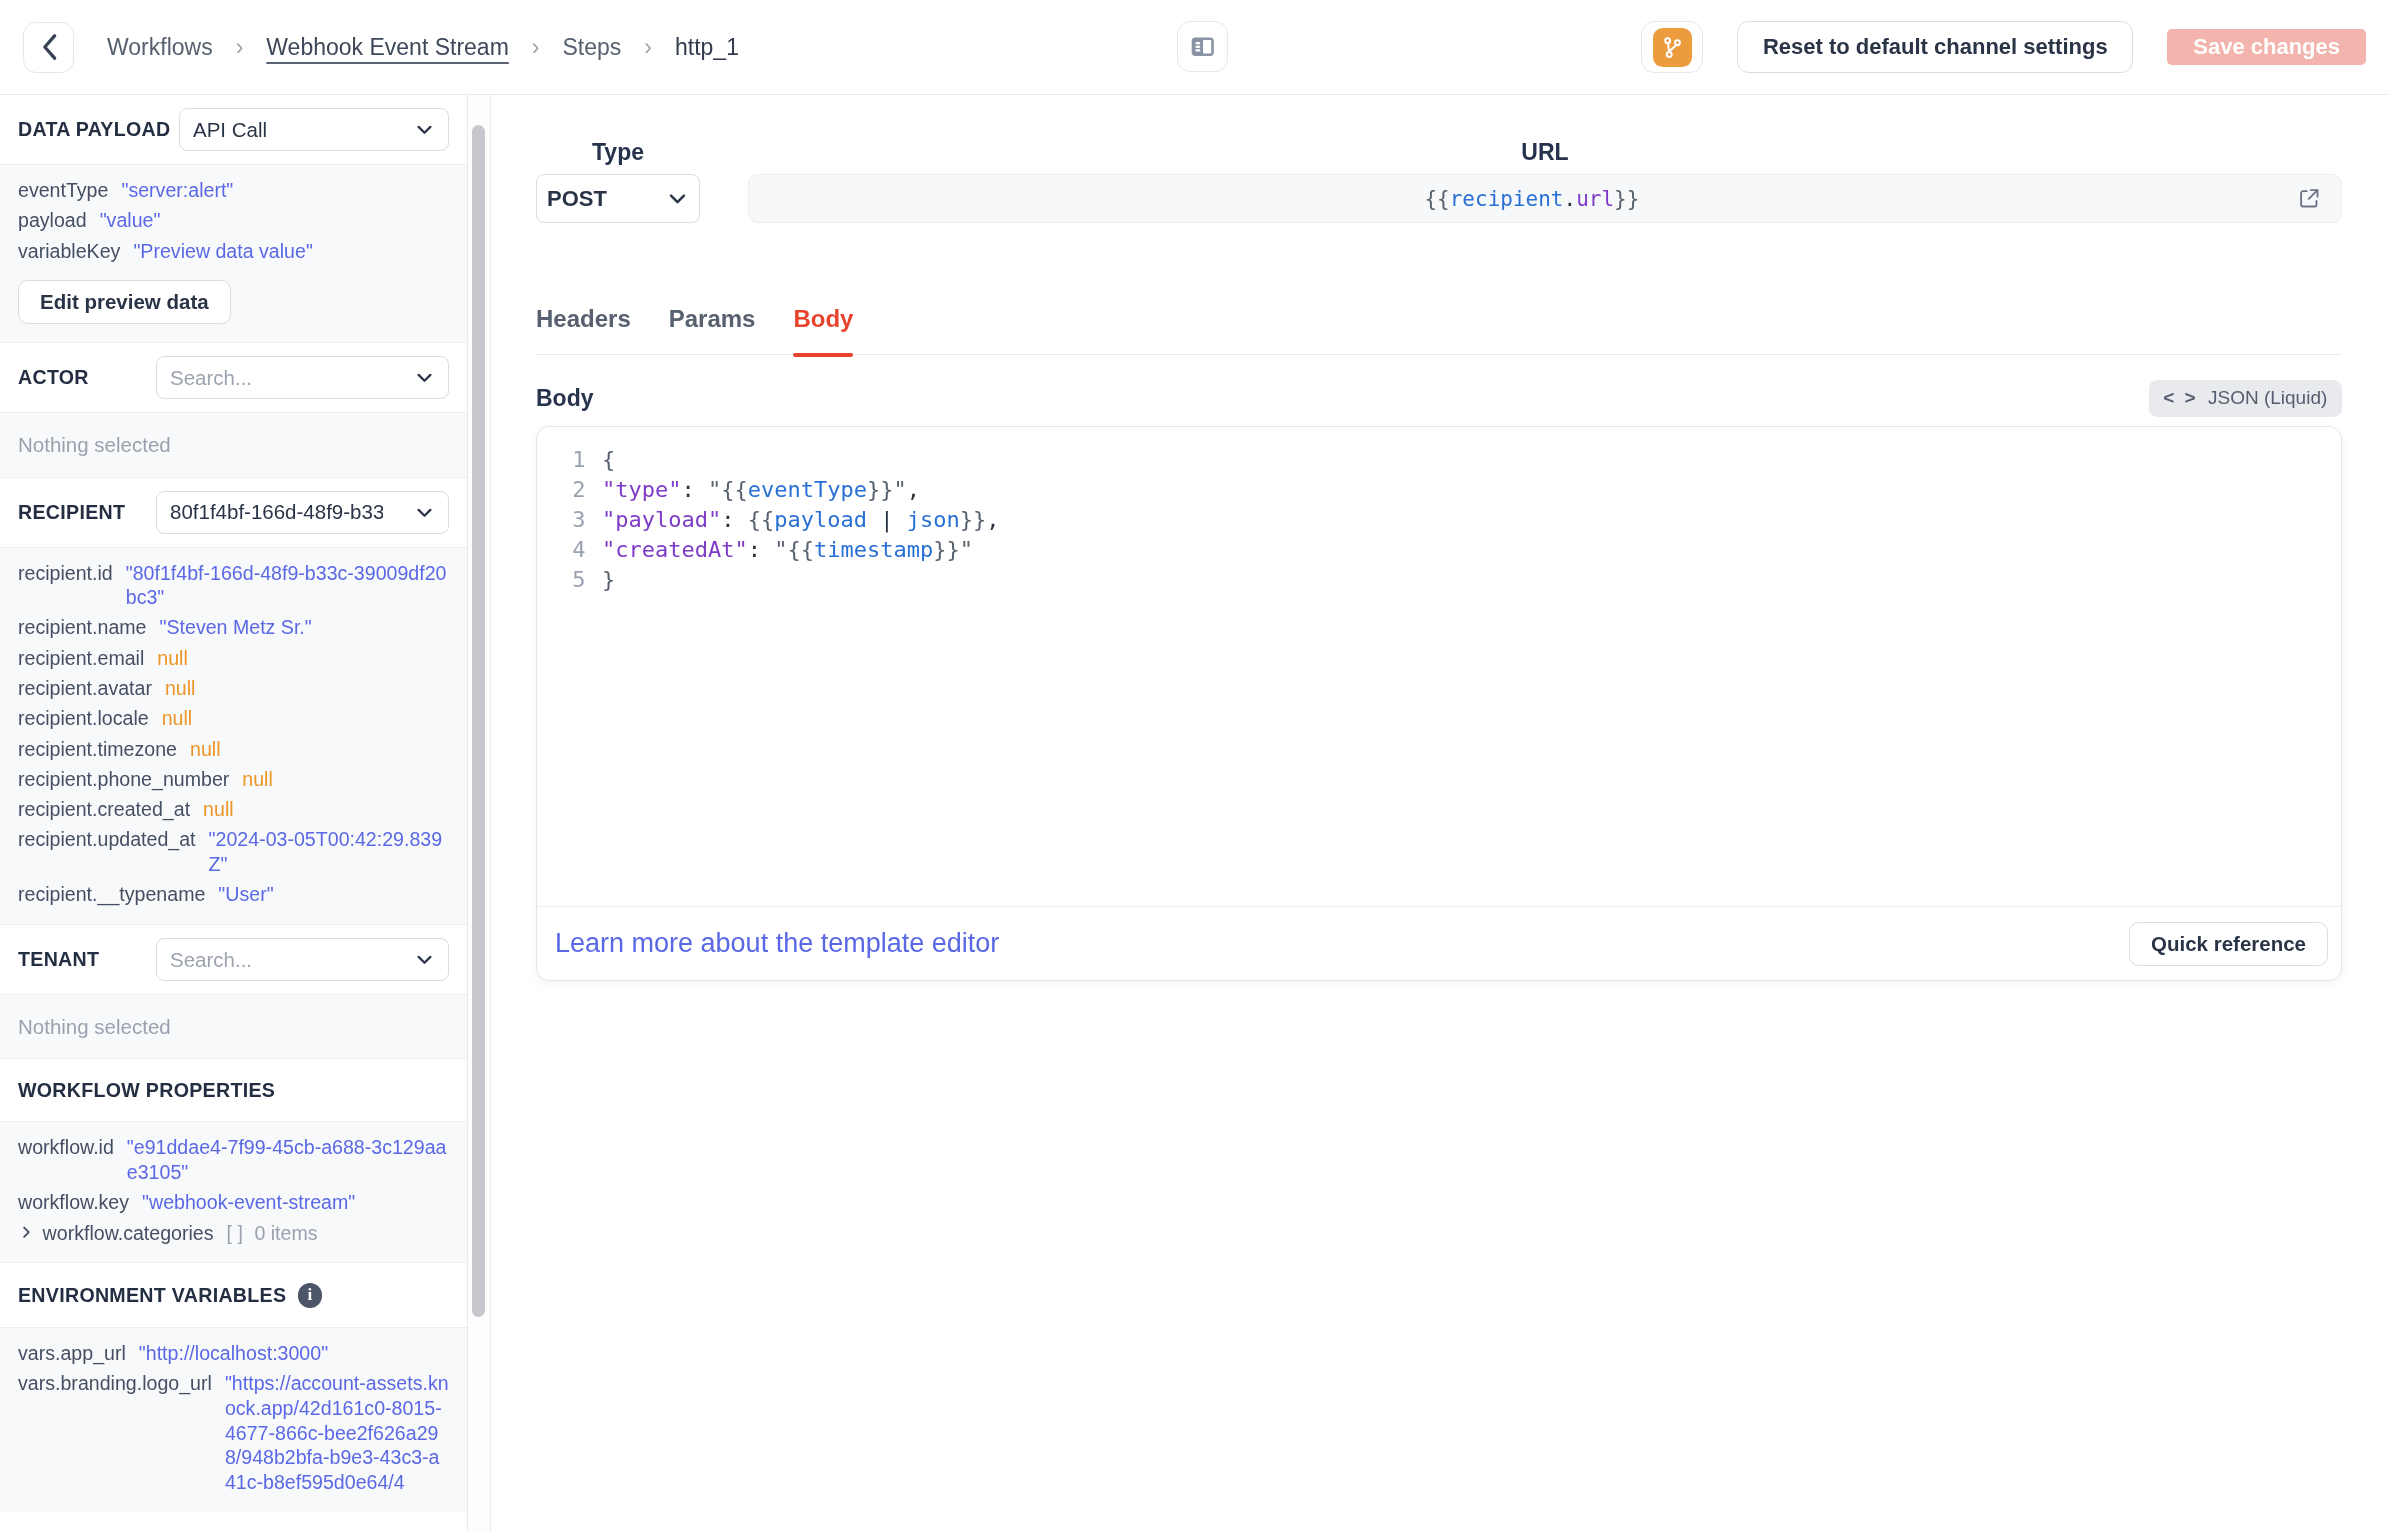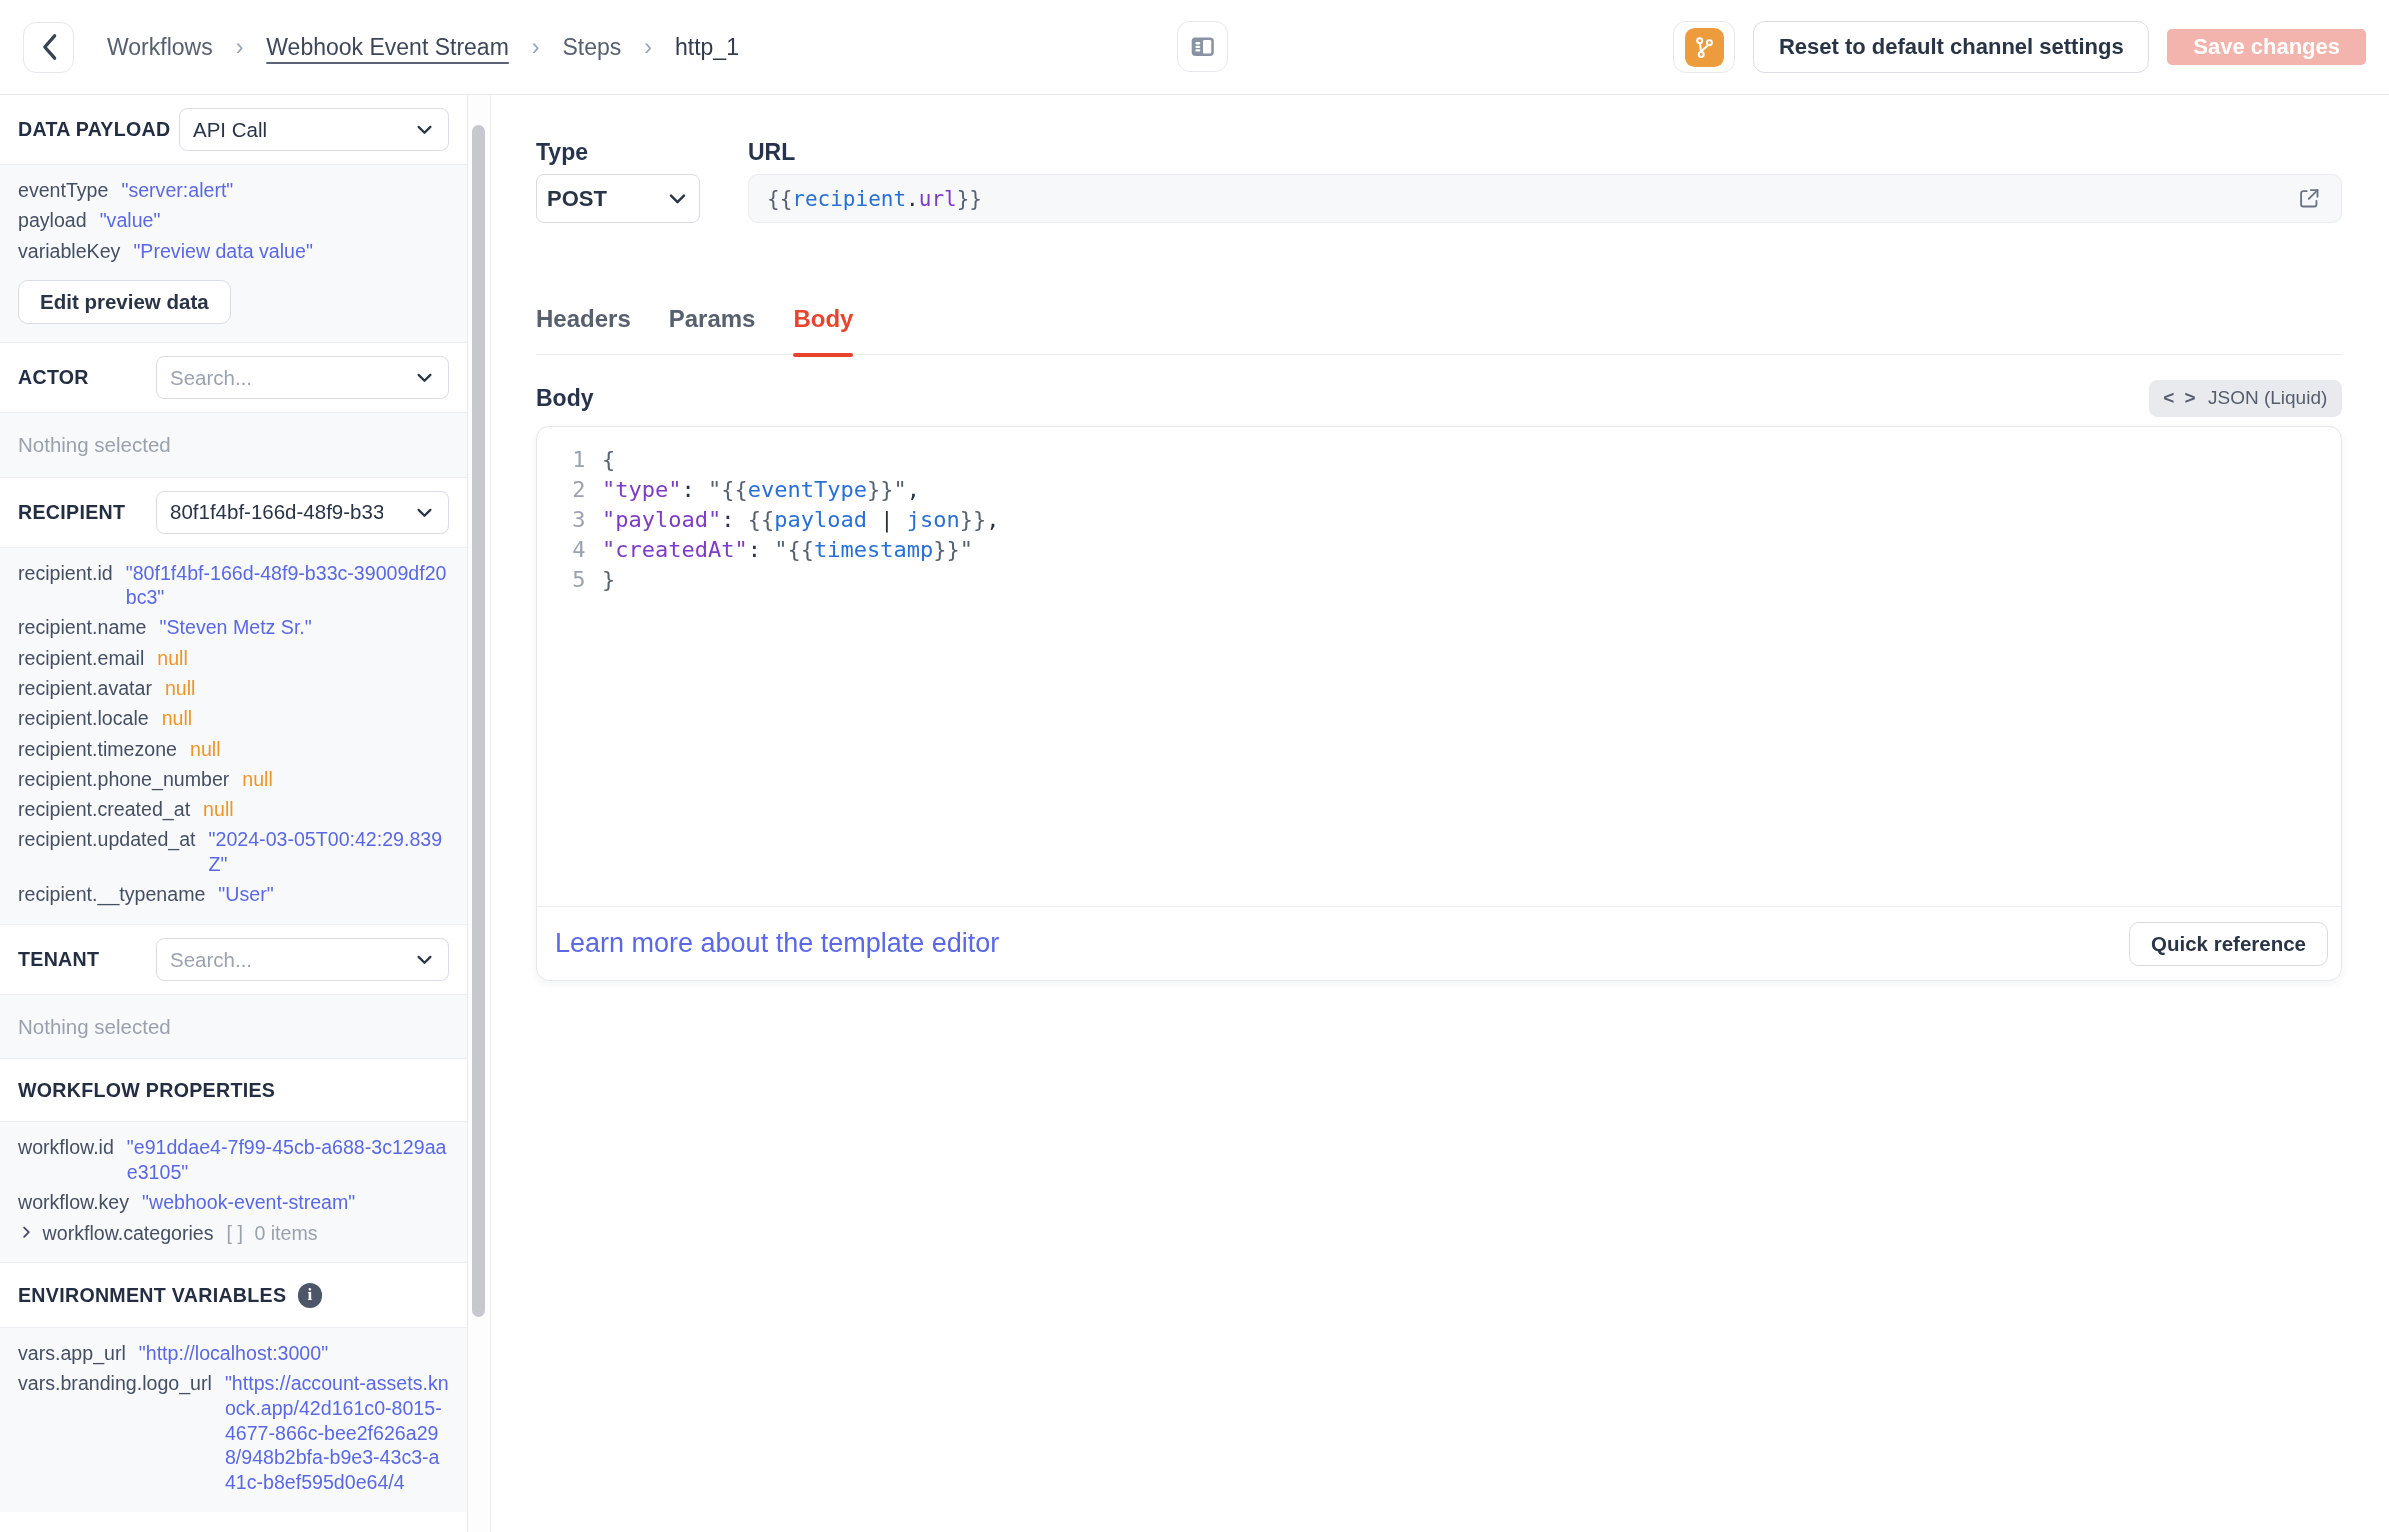--- a/index.html
+++ b/index.html
@@ -13,21 +13,21 @@
   .back-btn { width: 51px; height: 51px; border: 1.6px solid #E4E7EB; border-radius: 13px; background: #fff;
               display: flex; align-items: center; justify-content: center; flex-shrink: 0; }
   .breadcrumb { display: flex; align-items: center; gap: 23px; margin-left: 33px; font-size: 23px; color: #57606F; }
   .crumb-sep { color: #9AA3B1; font-size: 23px; }
   .crumb-link { color: #3E4759; text-decoration: underline; text-underline-offset: 6.5px;
                 text-decoration-thickness: 1.6px; text-decoration-color: #5A6374; cursor: pointer; }
   .crumb-current { color: #323B4E; }
   .panel-toggle { position: absolute; left: 1177px; top: 21px; width: 51px; height: 51px;
                   border: 1.6px solid #E6E8EC; border-radius: 13px; background: #fff;
                   display: flex; align-items: center; justify-content: center; }
-  .topbar-right { margin-left: auto; display: flex; align-items: center; gap: 18px; }
+  .topbar-right { margin-left: auto; display: flex; align-items: center; gap: 34px; }
   .commit-btn { width: 62px; height: 52px; border: 1.6px solid #E6E8EC; border-radius: 13px; background: #fff;
                 display: flex; align-items: center; justify-content: center; }
   .commit-badge { width: 39px; height: 39px; background: #EC9B3D; border-radius: 9.8px;
                   display: flex; align-items: center; justify-content: center; }
   .btn-reset { height: 52px; padding: 0 24.6px; border: 1.6px solid #DADDE3; border-radius: 11.5px; background: #fff;
                font-size: 22px; font-weight: 600; color: #2A3447; }
   .btn-save { height: 36px; padding: 0 26px; border: none; border-radius: 5px; background: #F2B4AC;
               font-size: 22px; font-weight: 600; color: #fff; }
 
   
@@ -61,21 +61,21 @@
   .sb-empty { background: #F8F9FA; padding: 19.6px 18px; font-size: 20.5px; color: #9AA1AE;
               border-bottom: 1.6px solid #EDEEF1; }
   .sb-header { padding: 19.6px 18px; font-size: 19.6px; font-weight: 600; color: #242E42; letter-spacing: 0.3px;
                border-bottom: 1.6px solid #EDEEF1; display: flex; align-items: center; gap: 11.5px; }
   .info-icon { width: 24.6px; height: 24.6px; border-radius: 50%; background: #4D5668; color: #fff;
                font-family: "Liberation Serif", serif; font-size: 17px; font-weight: 700;
                display: inline-flex; align-items: center; justify-content: center; }
   .cat-chev { display: inline-flex; margin-right: 8.2px; margin-top: 3.3px; flex-shrink: 0; }
 
   
-  .req-row { display: flex; gap: 48px; }
+  .req-row { display: flex; gap: 48px; text-align: center; }
   .field-label { font-size: 23px; font-weight: 600; color: #27334D; margin-bottom: 8.2px; }
   .select-post { width: 164px; height: 49px; border: 1.6px solid #D9DCE3; border-radius: 8px; background: #fff;
                  display: flex; align-items: center; justify-content: space-between; padding: 0 10px;
                  font-size: 22px; font-weight: 600; color: #2A3447; }
   .url-col { flex: 1; }
   .url-field { height: 49px; background: #F7F8FA; border: 1.6px solid #EAECEF; border-radius: 9.8px;
                display: flex; align-items: center; padding: 0 19.6px 0 18px;
                font-family: "DejaVu Sans Mono", monospace; font-size: 21px; }
   .url-tokens { flex: 1; overflow: hidden; white-space: nowrap; }
   .ext-icon { flex-shrink: 0; display: flex; }

